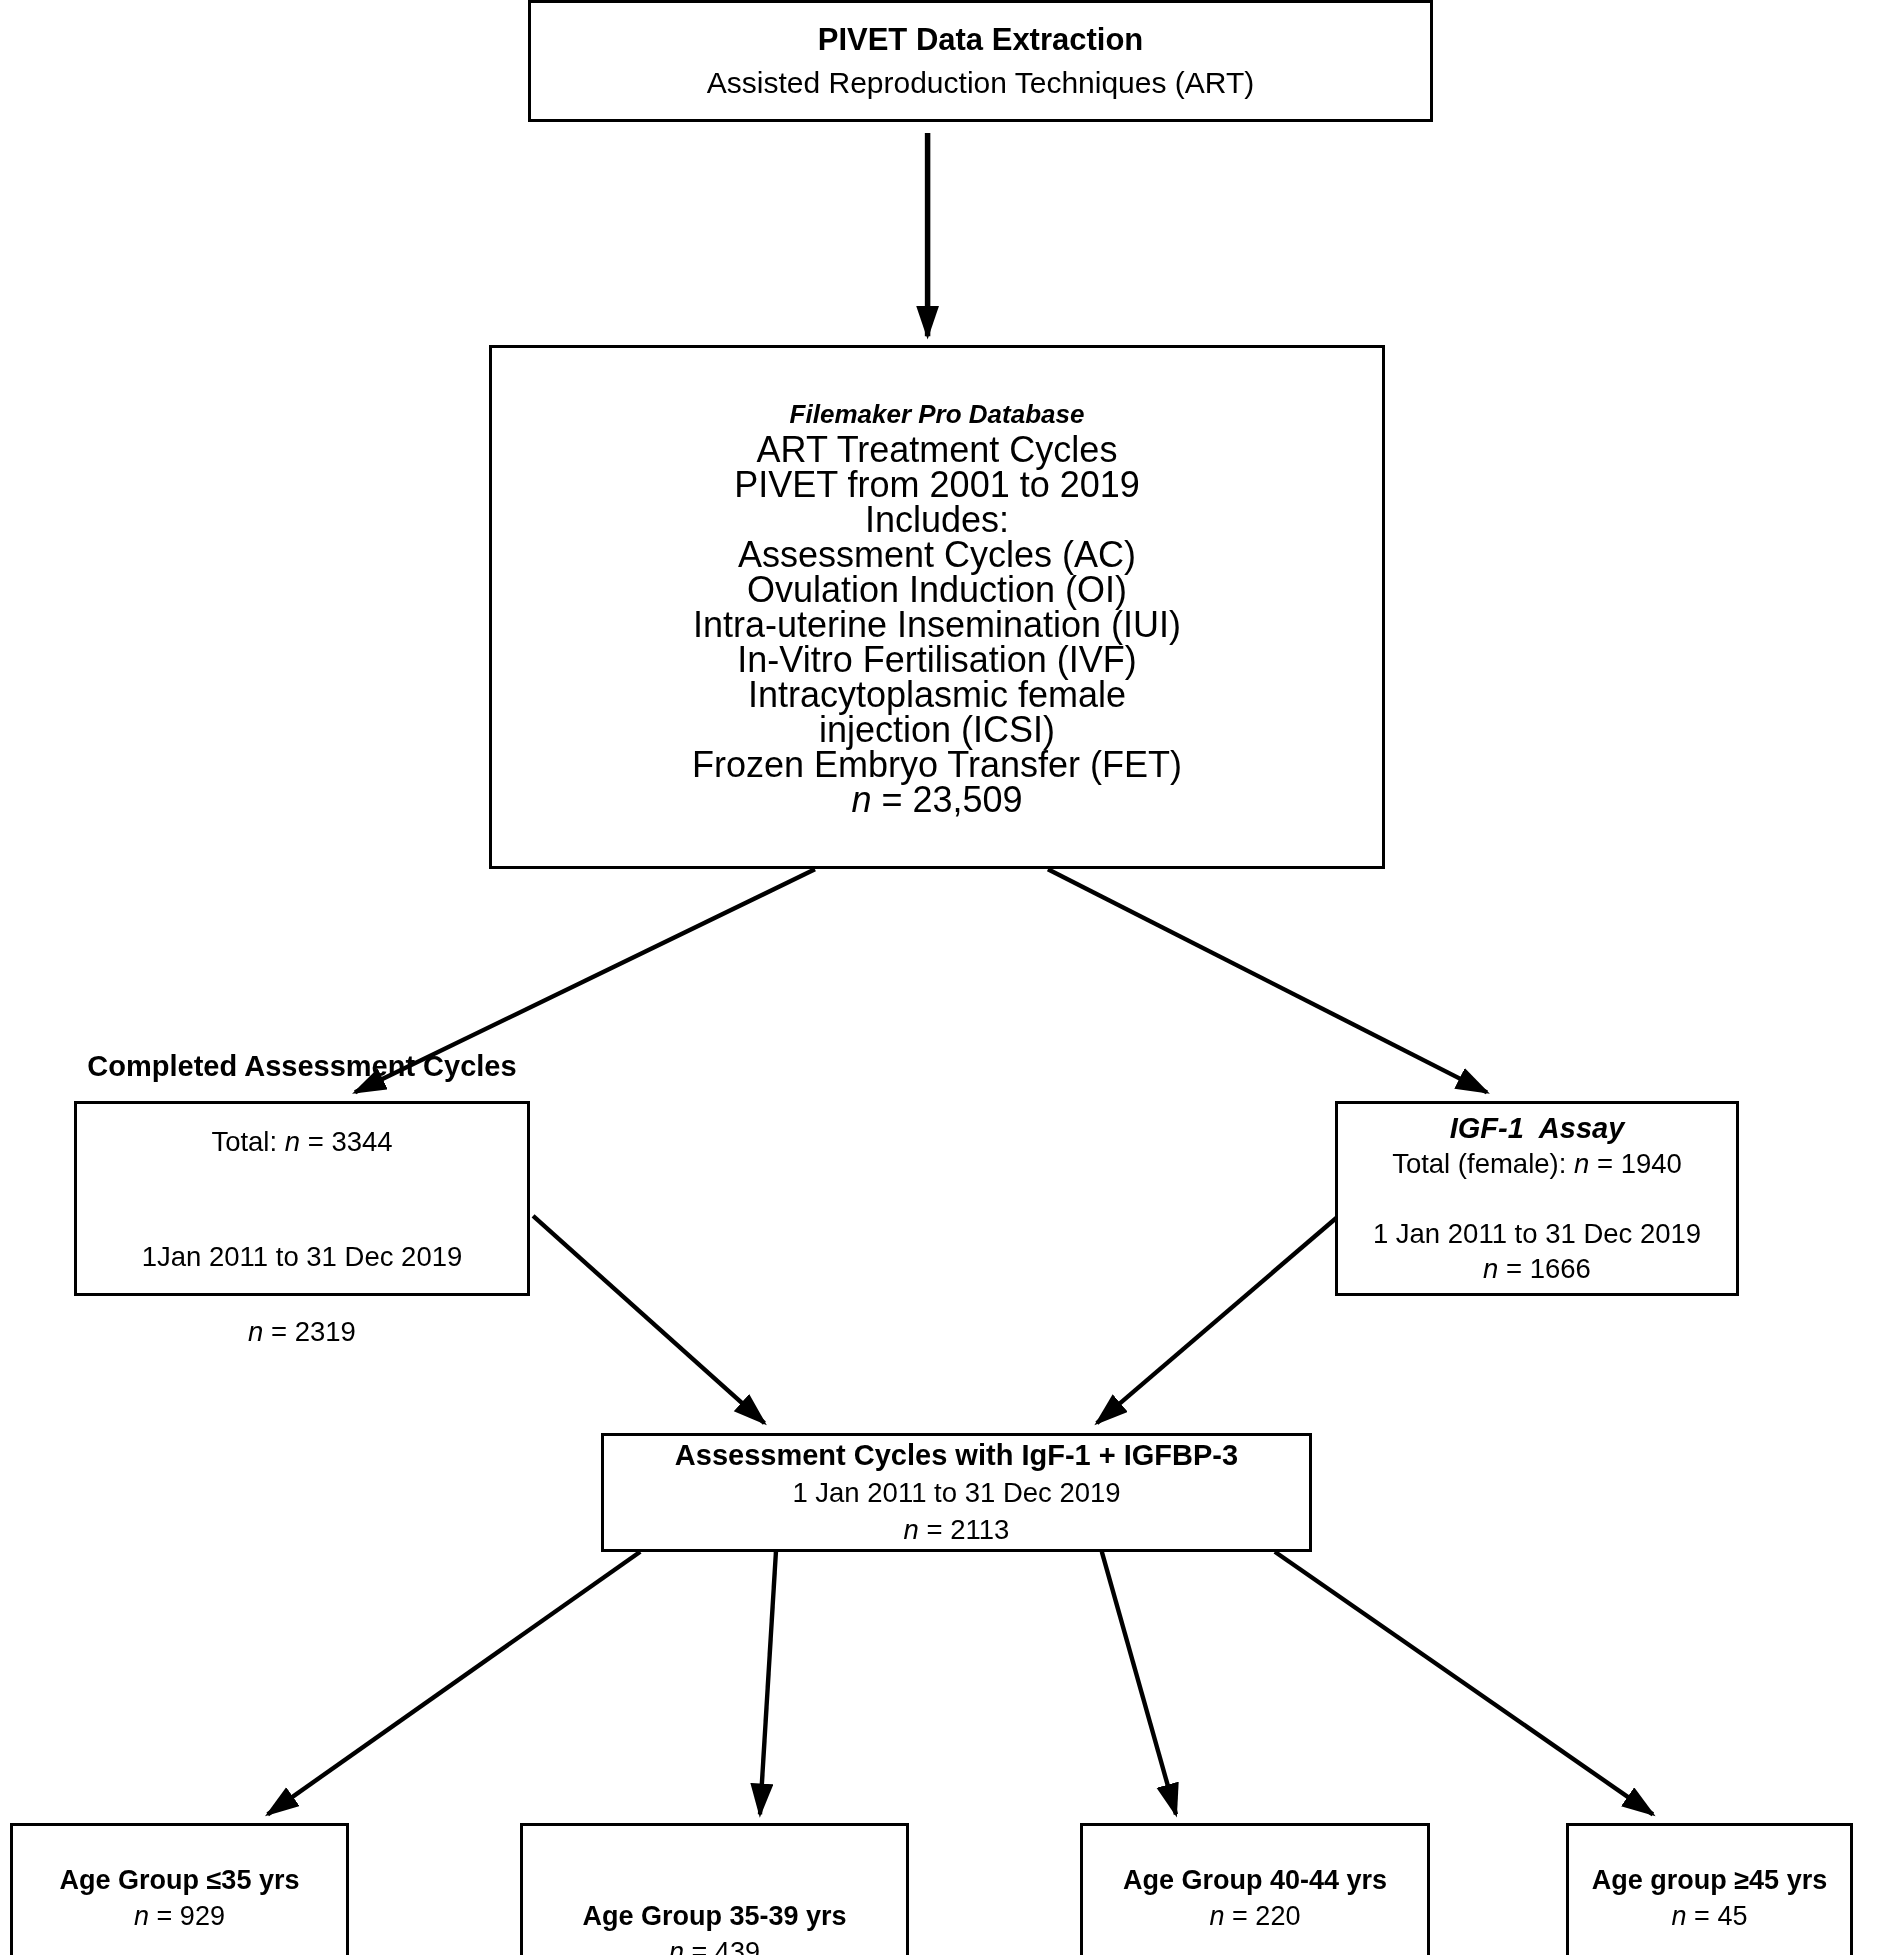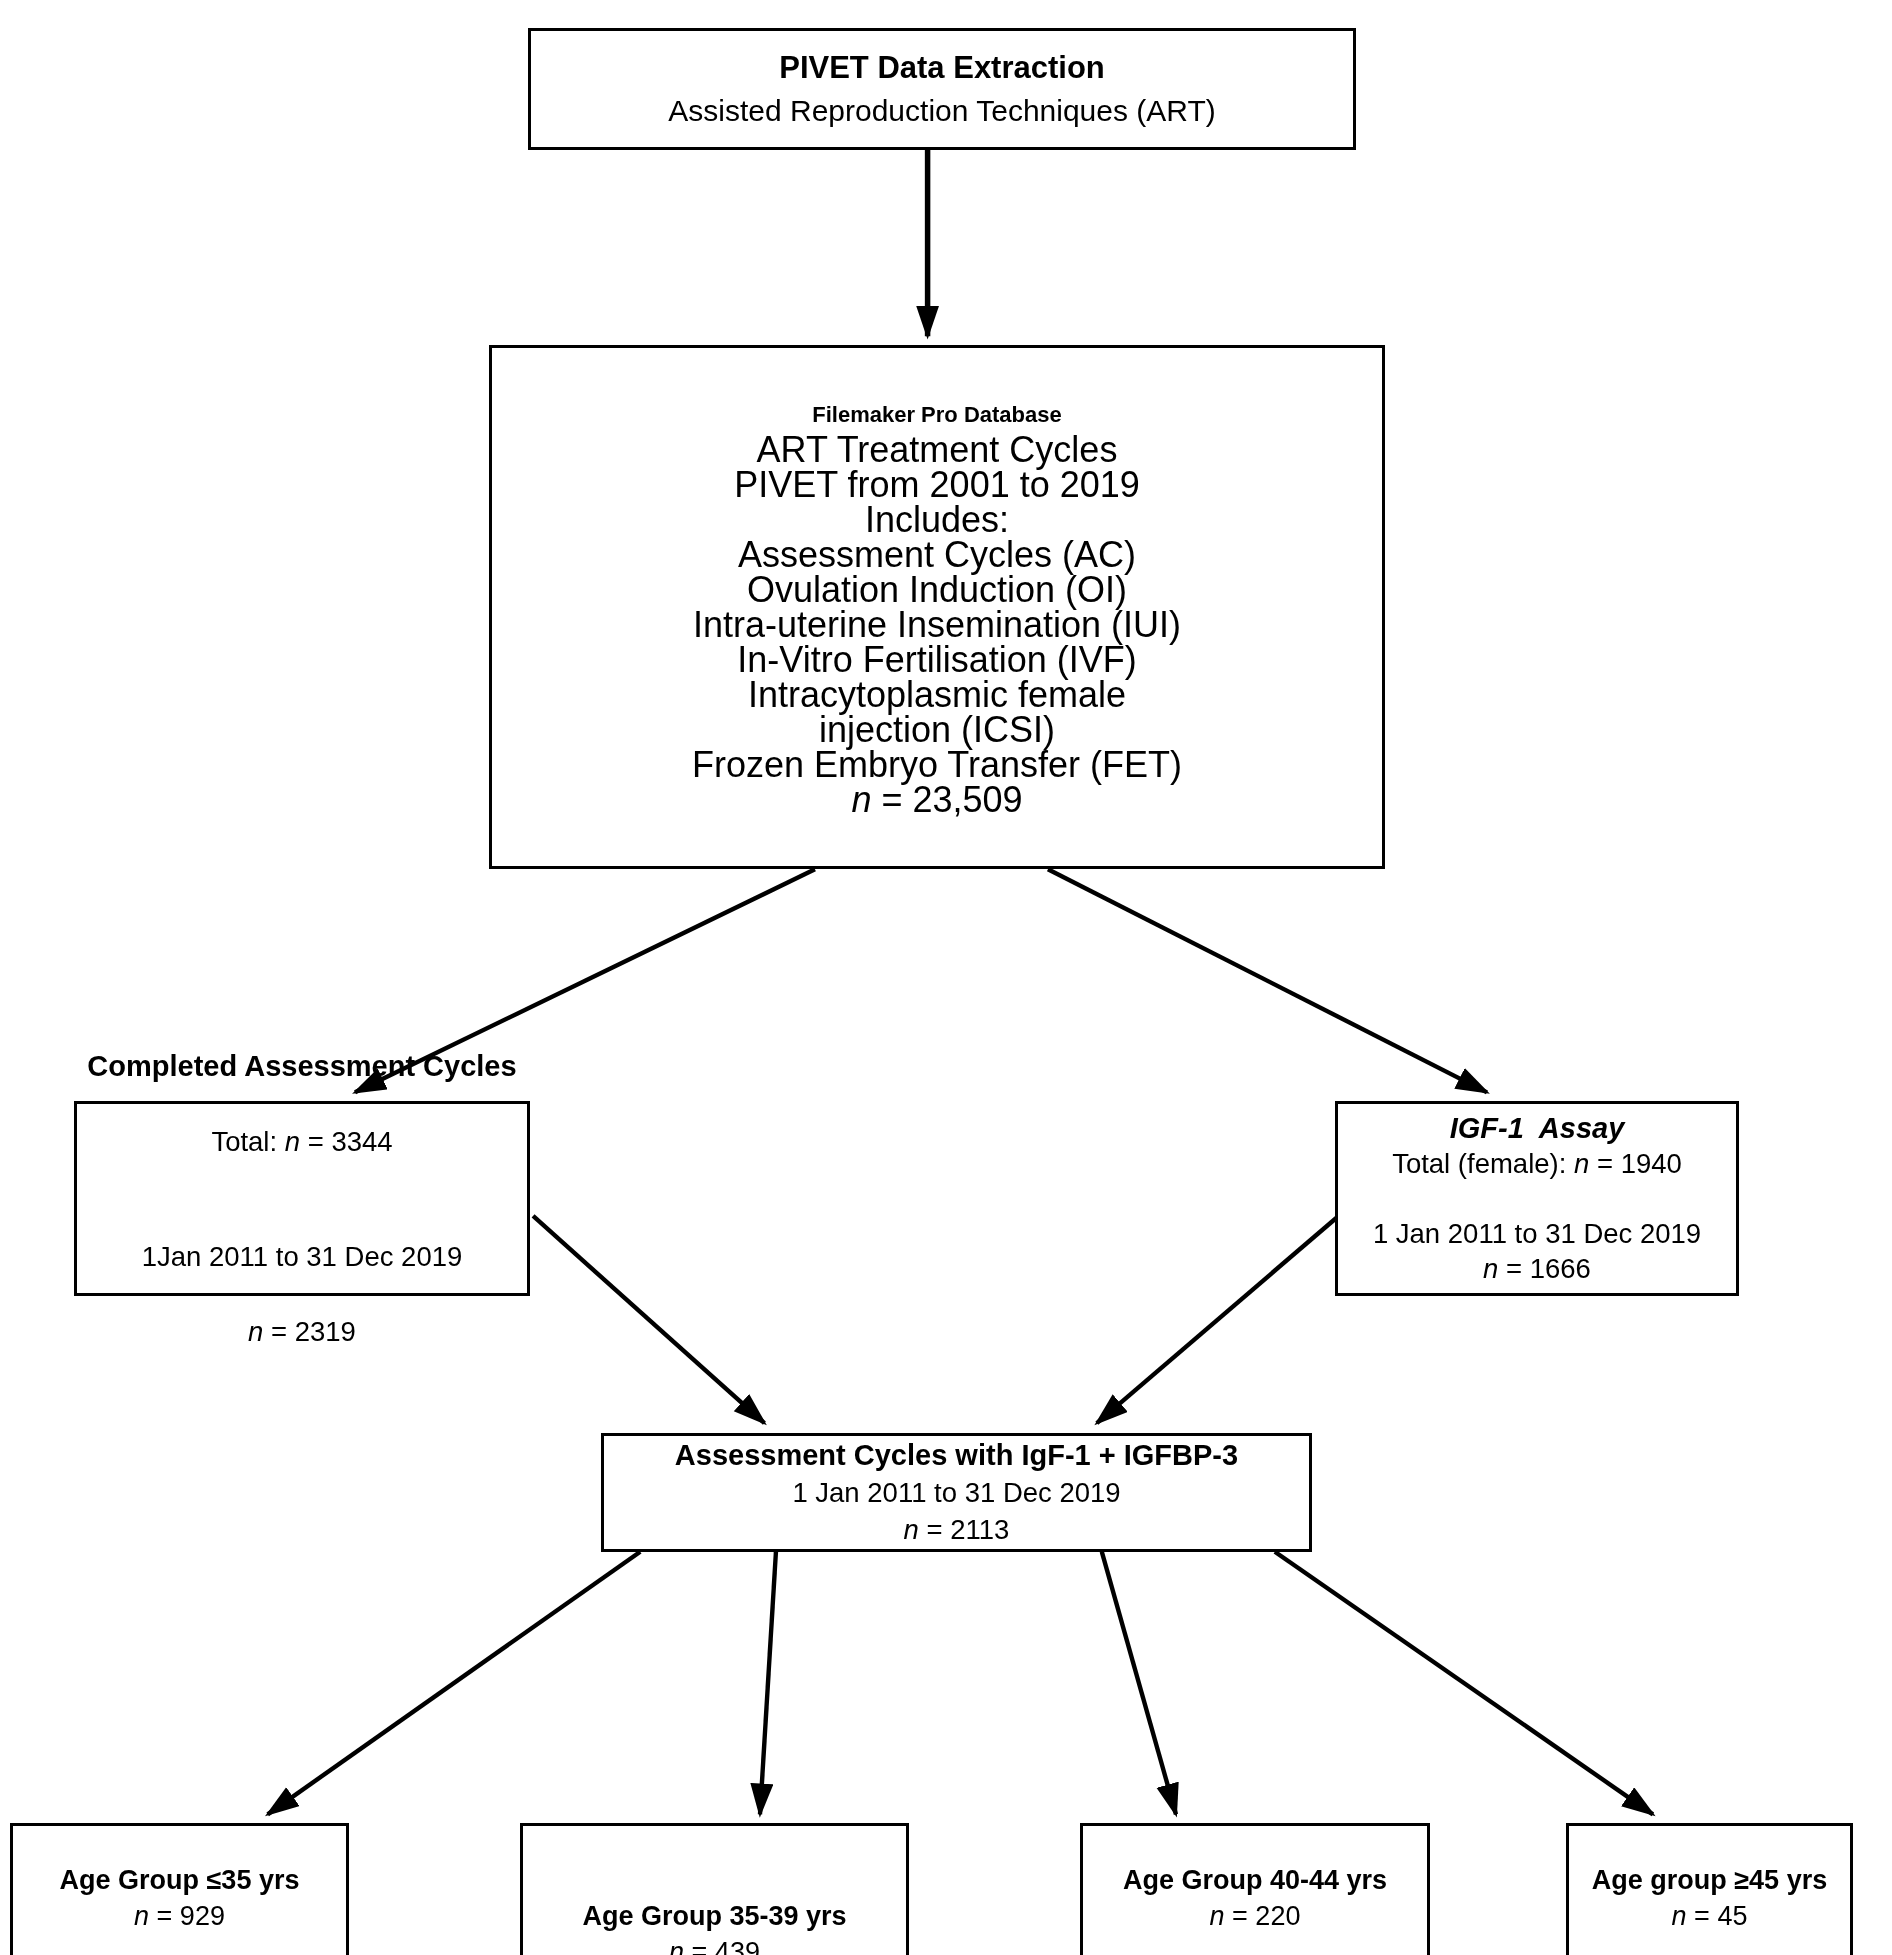--- a/index.html
+++ b/index.html
@@ -26,28 +26,28 @@
     flex-direction: column;
     align-items: center;
     justify-content: center;
     text-align: center;
   }
   .line { white-space: pre-wrap; font-size: 27.5px; line-height: 35px; }
   .bold { font-weight: bold; }
   .nsym { font-style: italic; }
 
   
-  #top-box { left: 528px; top: 28px; width: 828px; height: 122px; }
+  #top-box { left: 528px; top: 0; width: 905px; height: 122px; }
   #top-box .line { font-size: 30px; line-height: 43px; }
   #top-box .bold { font-size: 31px; }
 
   
   #db-box { left: 489px; top: 345px; width: 896px; height: 524px; }
   #db-box .line { font-size: 36px; line-height: 35px; }
-  #db-box .bold { font-size: 22px; }
+  #db-box .bold { font-size: 26px; font-style: italic; }
 
   
   #left-box { left: 74px; top: 1101px; width: 456px; height: 195px; gap: 40px; }
   #left-box .line { font-size: 27.5px; line-height: 35px; }
   #left-box .bold { font-size: 29px; }
 
   
   #right-box { left: 1335px; top: 1101px; width: 404px; height: 195px; }
   #right-box .line { font-size: 27.5px; line-height: 35px; }
   #right-box .bold { font-size: 29px; font-style: italic; }

